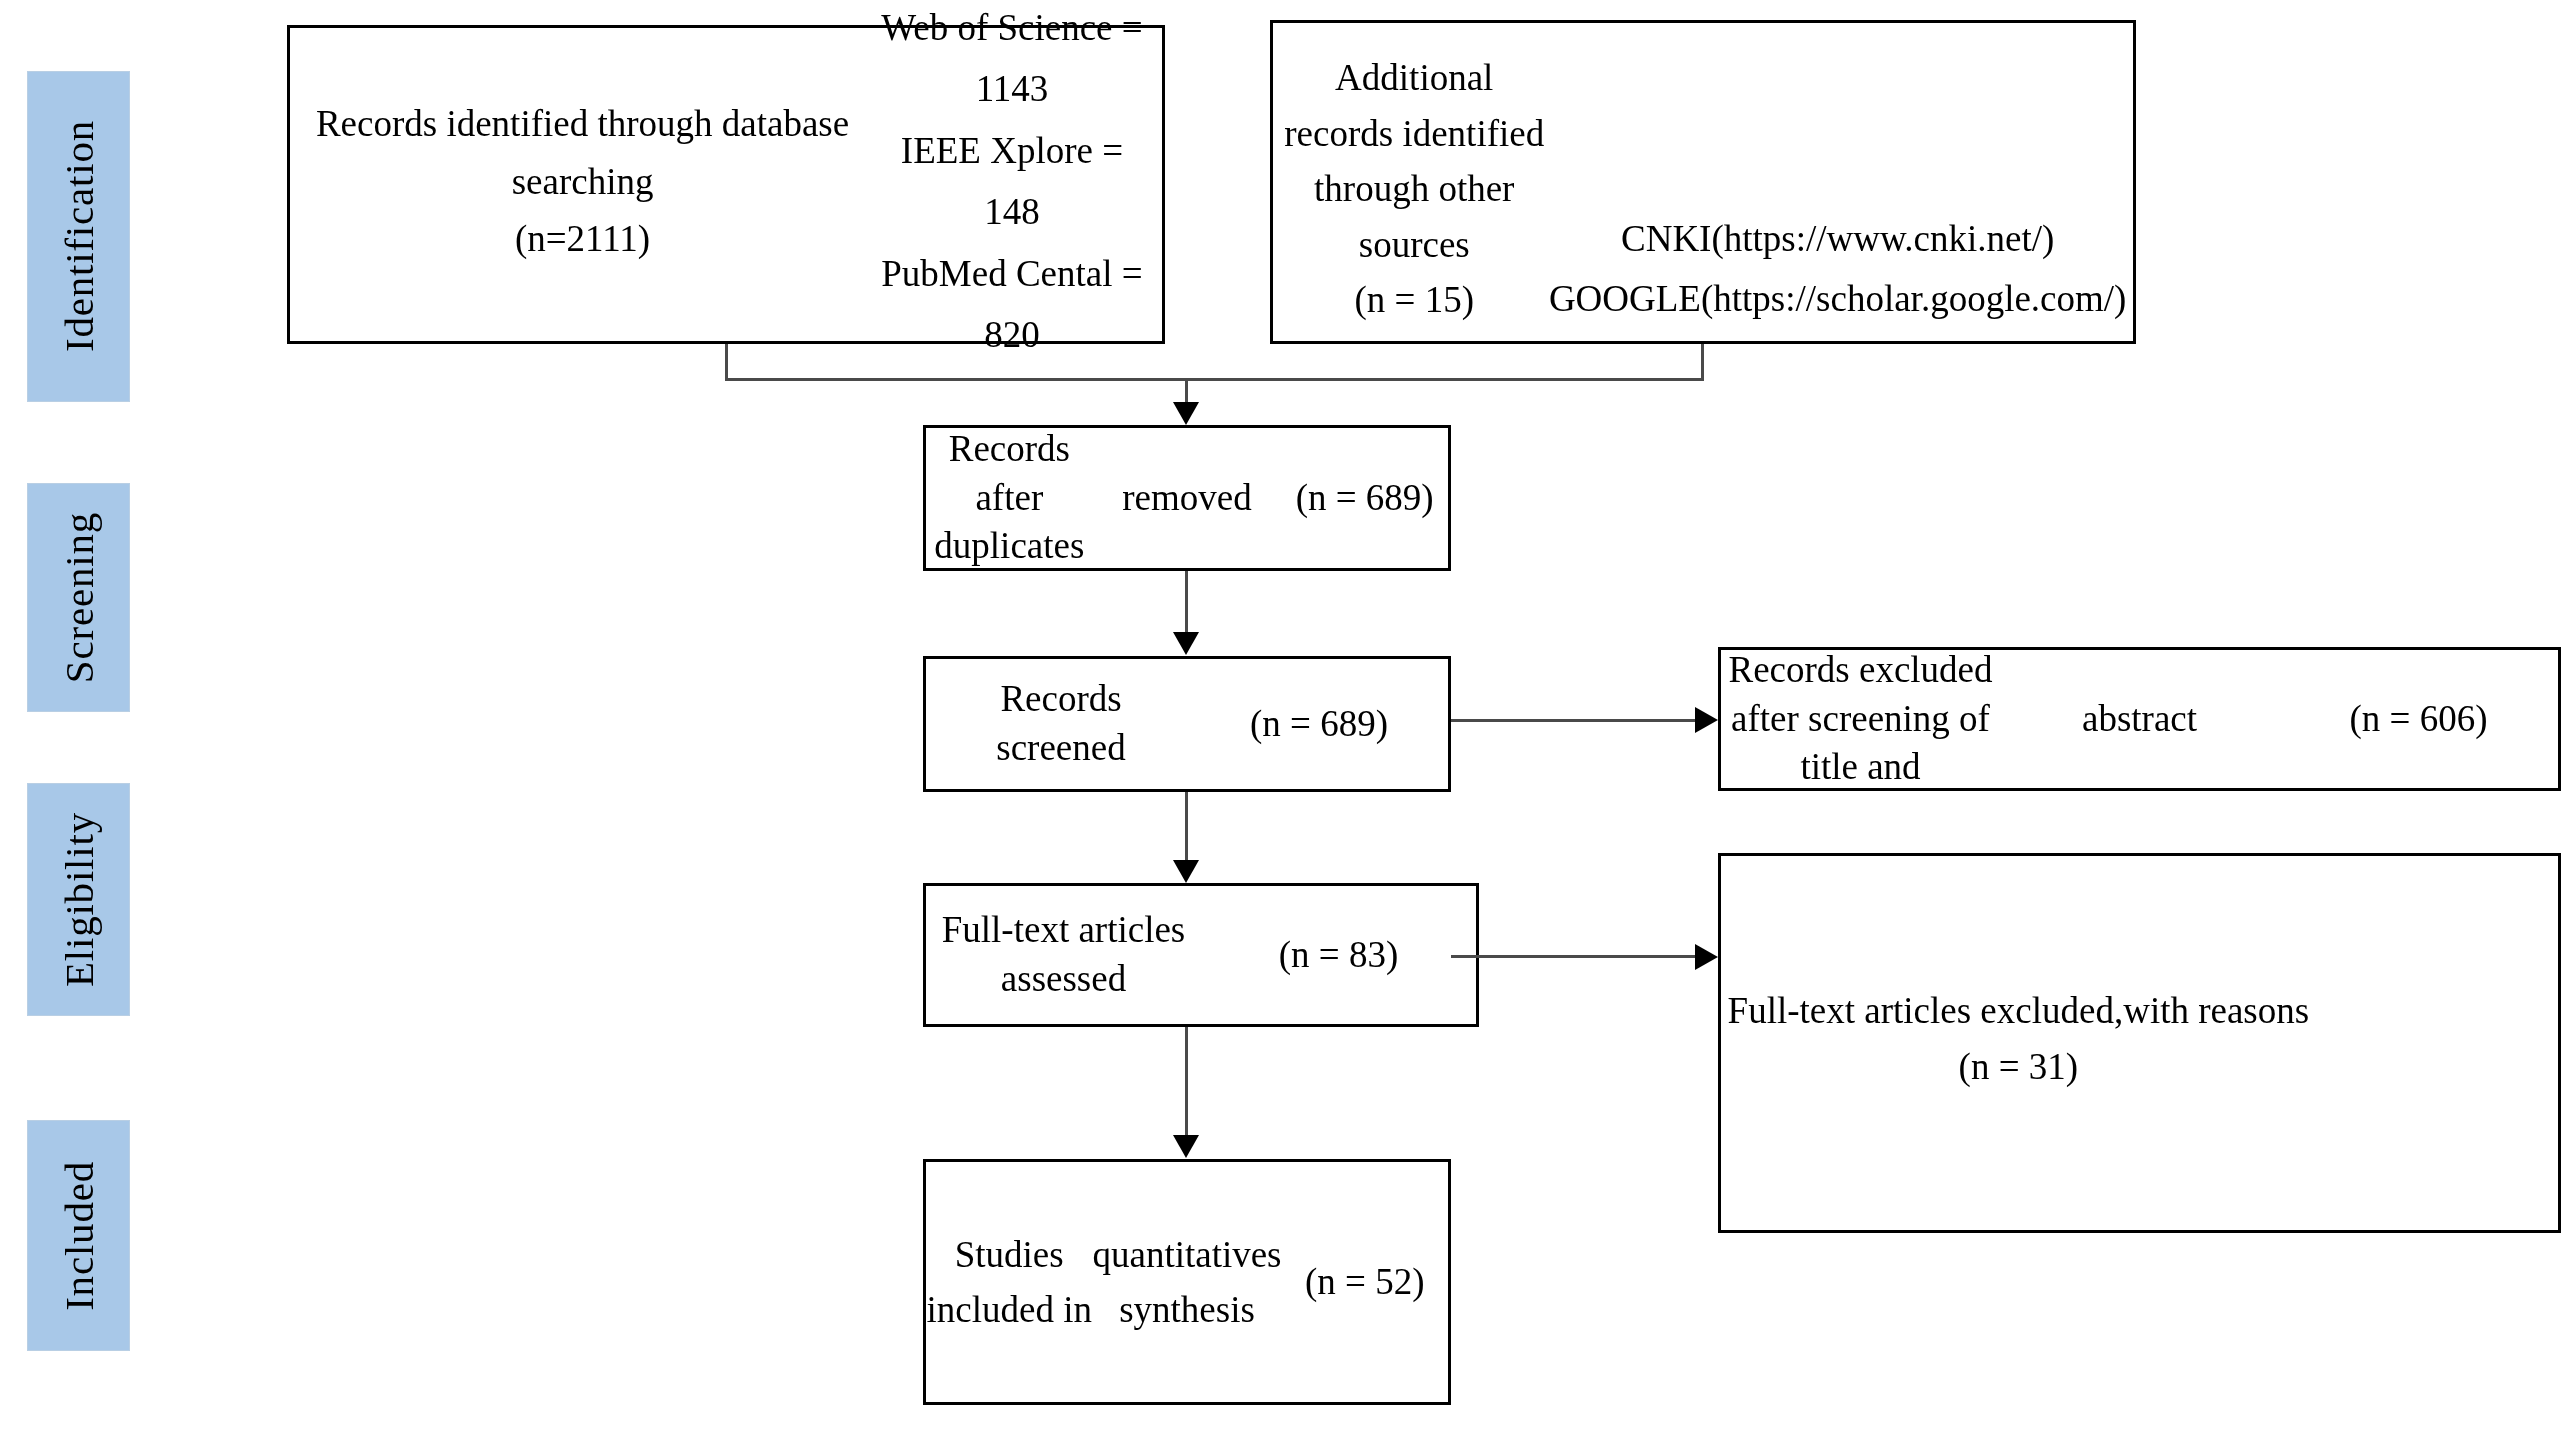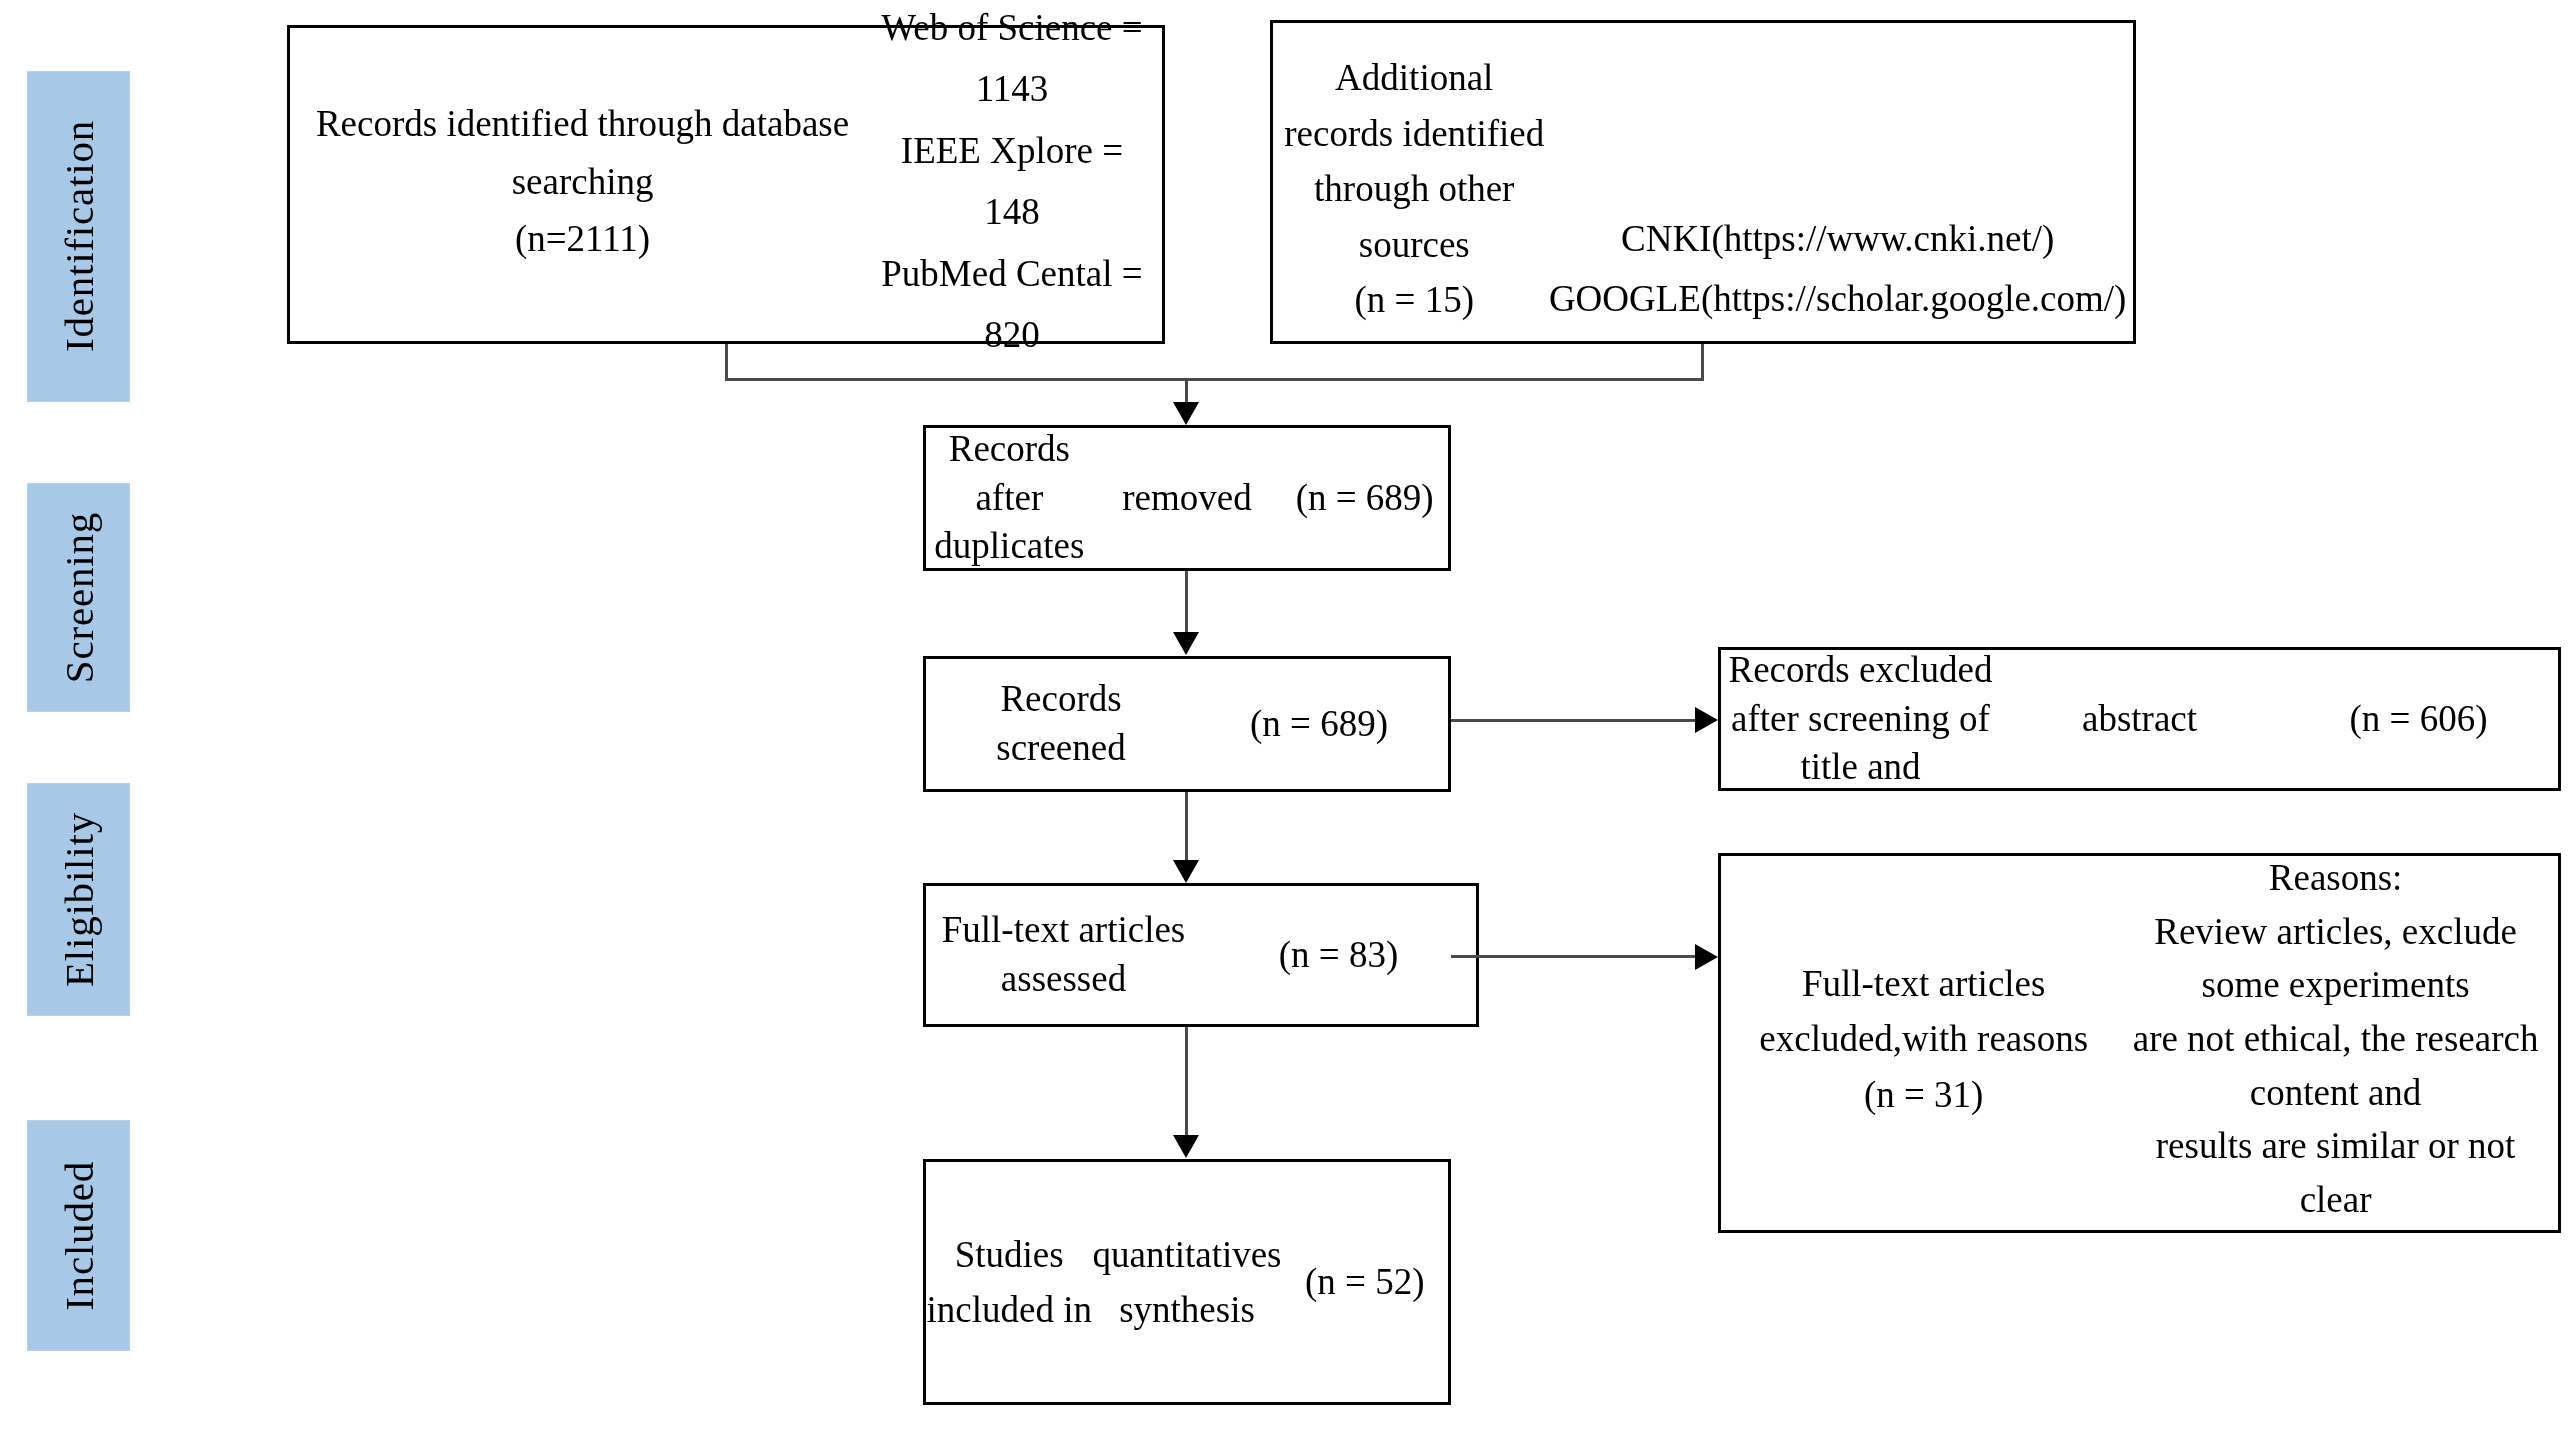--- a/index.html
+++ b/index.html
@@ -143,26 +143,20 @@
   <div class="fbox justify-center" id="box-fulltext-assessed">
     <span class="line">Full-text articles assessed</span>
     <span class="line">(n = 83)</span>
   </div>
 
   <div class="fbox justify-between" id="box-fulltext-excluded">
     <div class="grp-top">
       <span class="line">Full-text articles excluded,with reasons</span>
       <span class="line">(n = 31)</span>
     </div>
-    <div class="grp-bottom">
-      <span class="line">Reasons:</span>
-      <span class="line">Review articles, exclude some experiments</span>
-      <span class="line">are not ethical, the research content and</span>
-      <span class="line">results are similar or not clear</span>
-    </div>
   </div>
 
   <div class="fbox justify-center" id="box-studies-included">
     <span class="line">Studies included in</span>
     <span class="line">quantitatives synthesis</span>
     <span class="line">(n = 52)</span>
   </div>
 
   <div class="cline vline" style="left:725px;top:344px;height:37px;"></div>
   <div class="cline vline" style="left:1701px;top:344px;height:37px;"></div>

